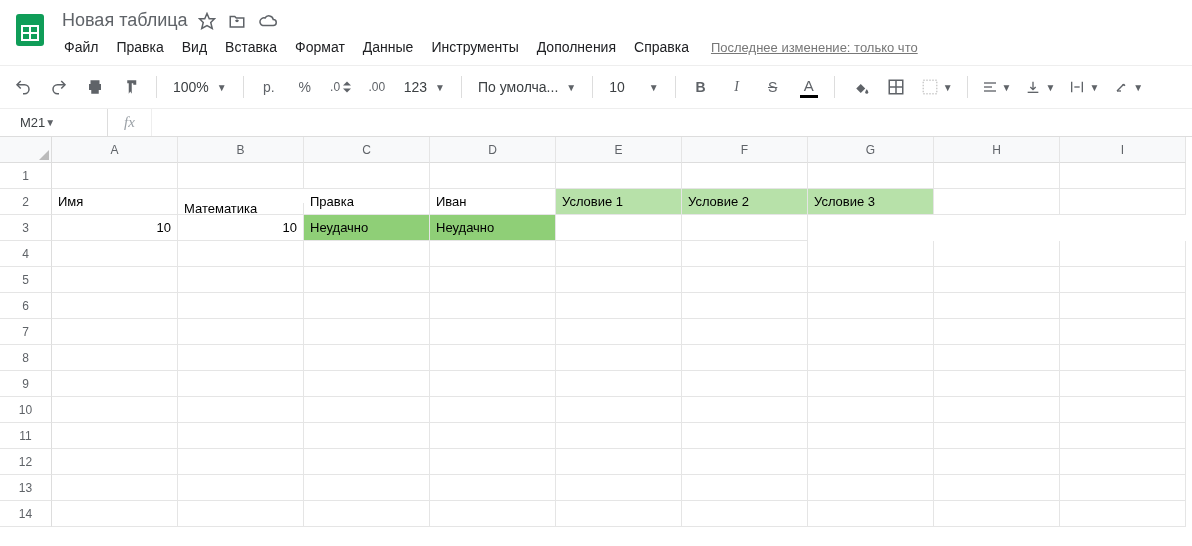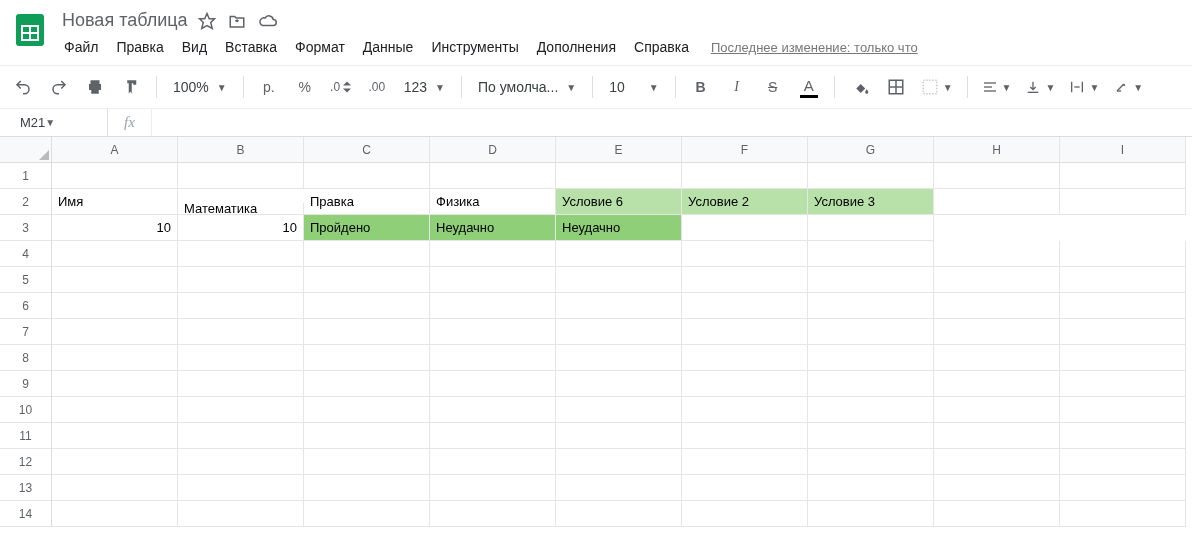--- a/index.html
+++ b/index.html
@@ -316,31 +316,30 @@
           <div class="cell" style="width: 126px;"></div>
           <div class="cell" style="width: 126px;"></div>
           <div class="cell" style="width: 126px;"></div>
           <div class="cell" style="width: 126px;"></div>
           <div class="cell" style="width: 126px;"></div>
         </div>
         <div class="data-row">
           <div class="cell" style="width: 126px;">Имя</div>
           <div class="cell" style="width: 126px; margin-top: 14px;">Математика</div>
           <div class="cell" style="width: 126px;">Правка</div>
-          <div class="cell" style="width: 126px;">Физика</div>
-          <div class="cell hl-row2" style="width: 126px;">Условие 6</div>
+          <div class="cell" style="width: 126px;">Иван</div>
+          <div class="cell hl-row2" style="width: 126px;">Условие 1</div>
           <div class="cell hl-row2" style="width: 126px;">Условие 2</div>
           <div class="cell hl-row2" style="width: 126px;">Условие 3</div>
           <div class="cell" style="width: 126px;"></div>
           <div class="cell" style="width: 126px;"></div>
         </div>
         <div class="data-row">
           <div class="cell num" style="width: 126px;">10</div>
           <div class="cell num" style="width: 126px;">10</div>
-          <div class="cell hl-row3" style="width: 126px;">Пройдено</div>
           <div class="cell hl-row3" style="width: 126px;">Неудачно</div>
           <div class="cell hl-row3" style="width: 126px;">Неудачно</div>
           <div class="cell" style="width: 126px;"></div>
           <div class="cell" style="width: 126px;"></div>
         </div>
         <div class="data-row">
           <div class="cell" style="width: 126px;"></div>
           <div class="cell" style="width: 126px;"></div>
           <div class="cell" style="width: 126px;"></div>
           <div class="cell" style="width: 126px;"></div>

